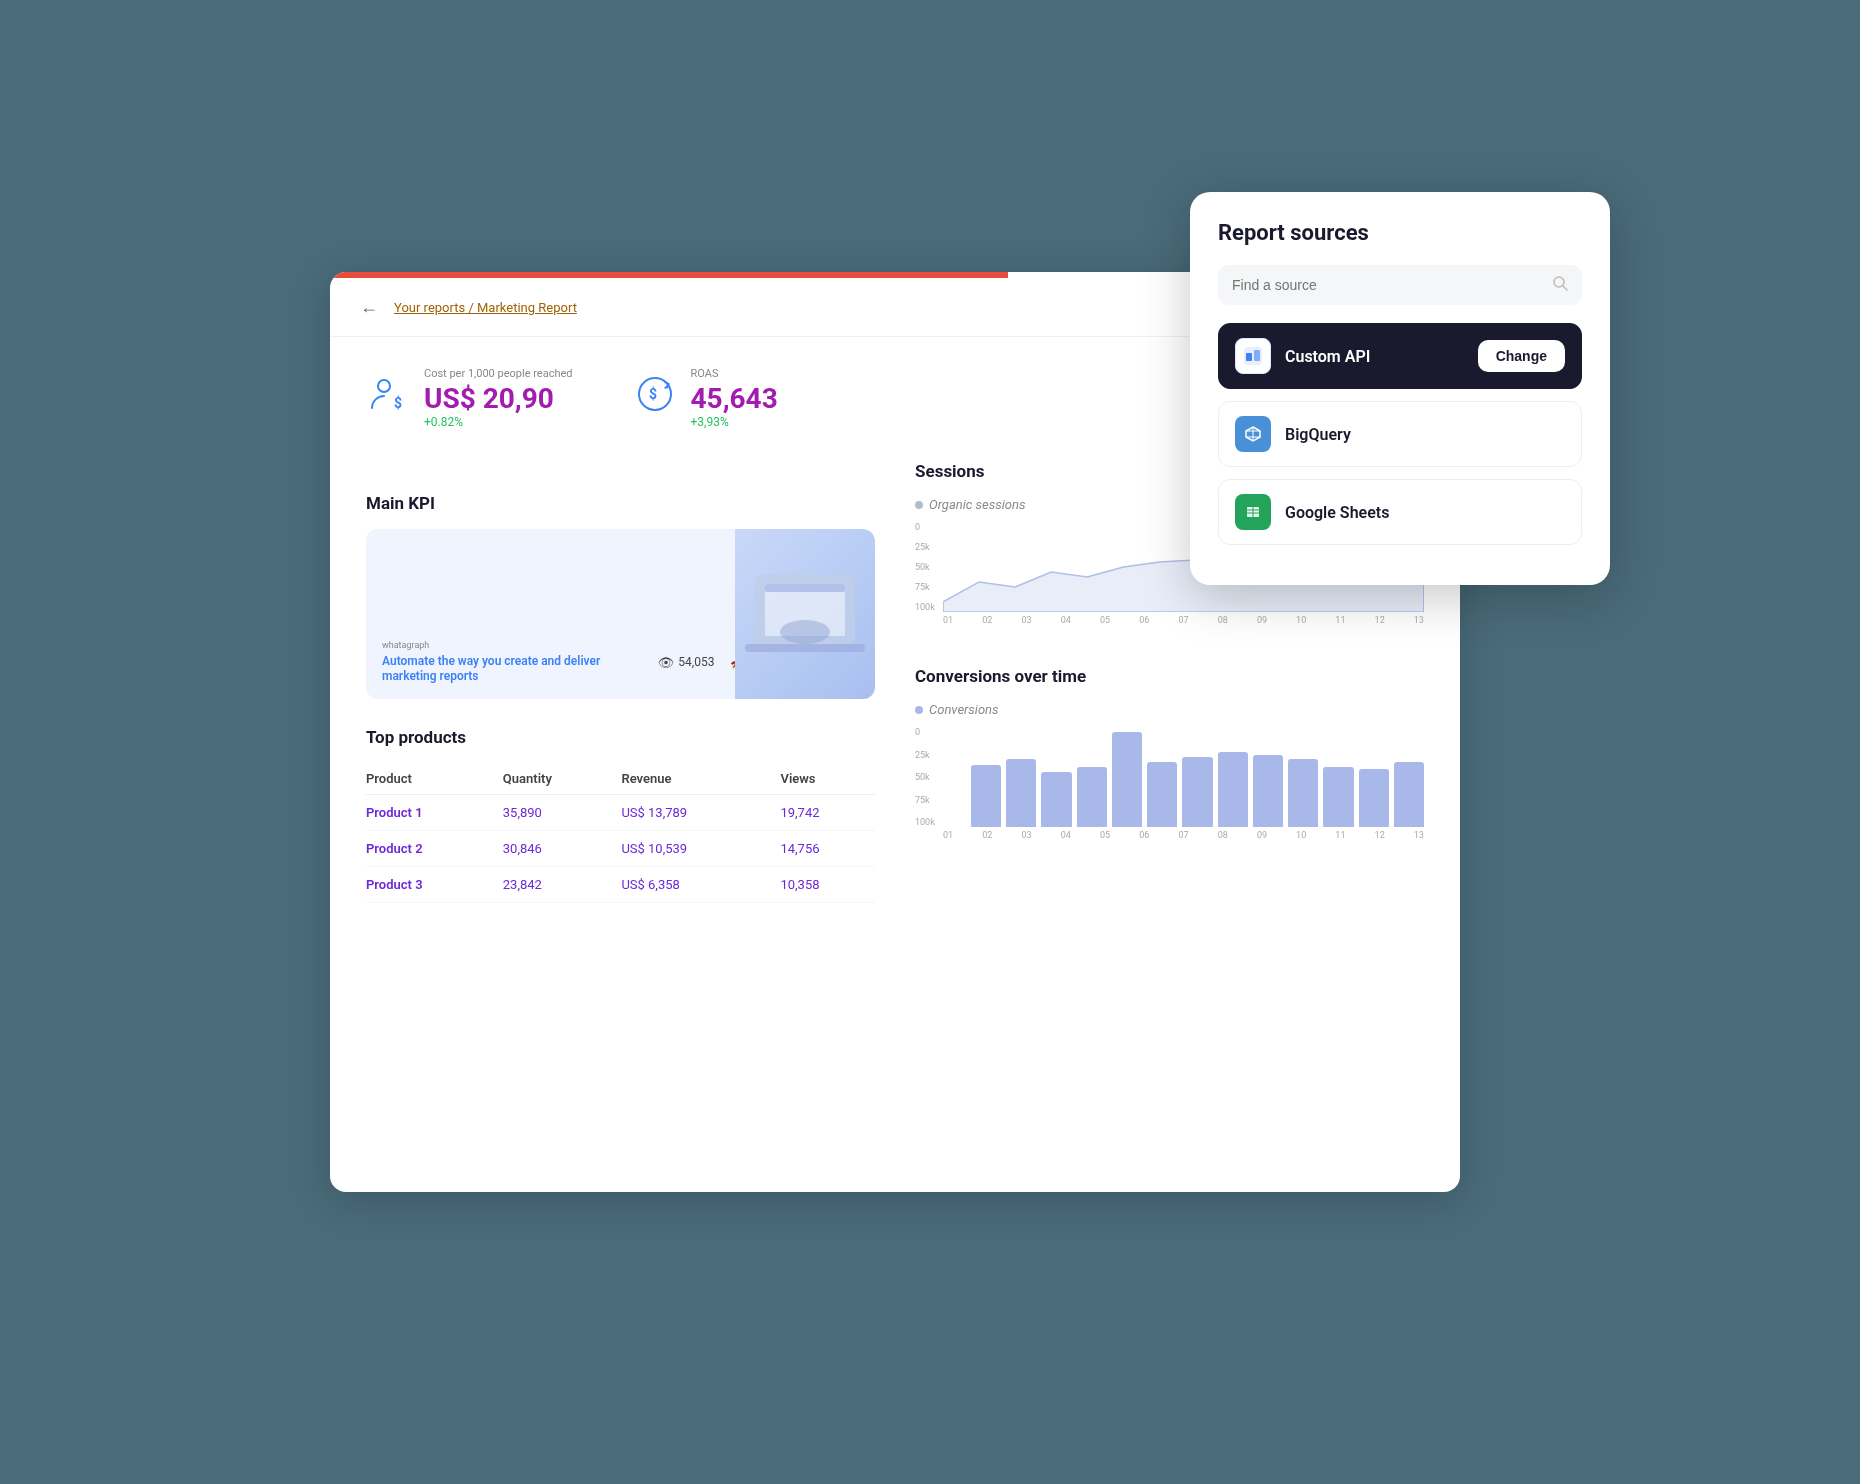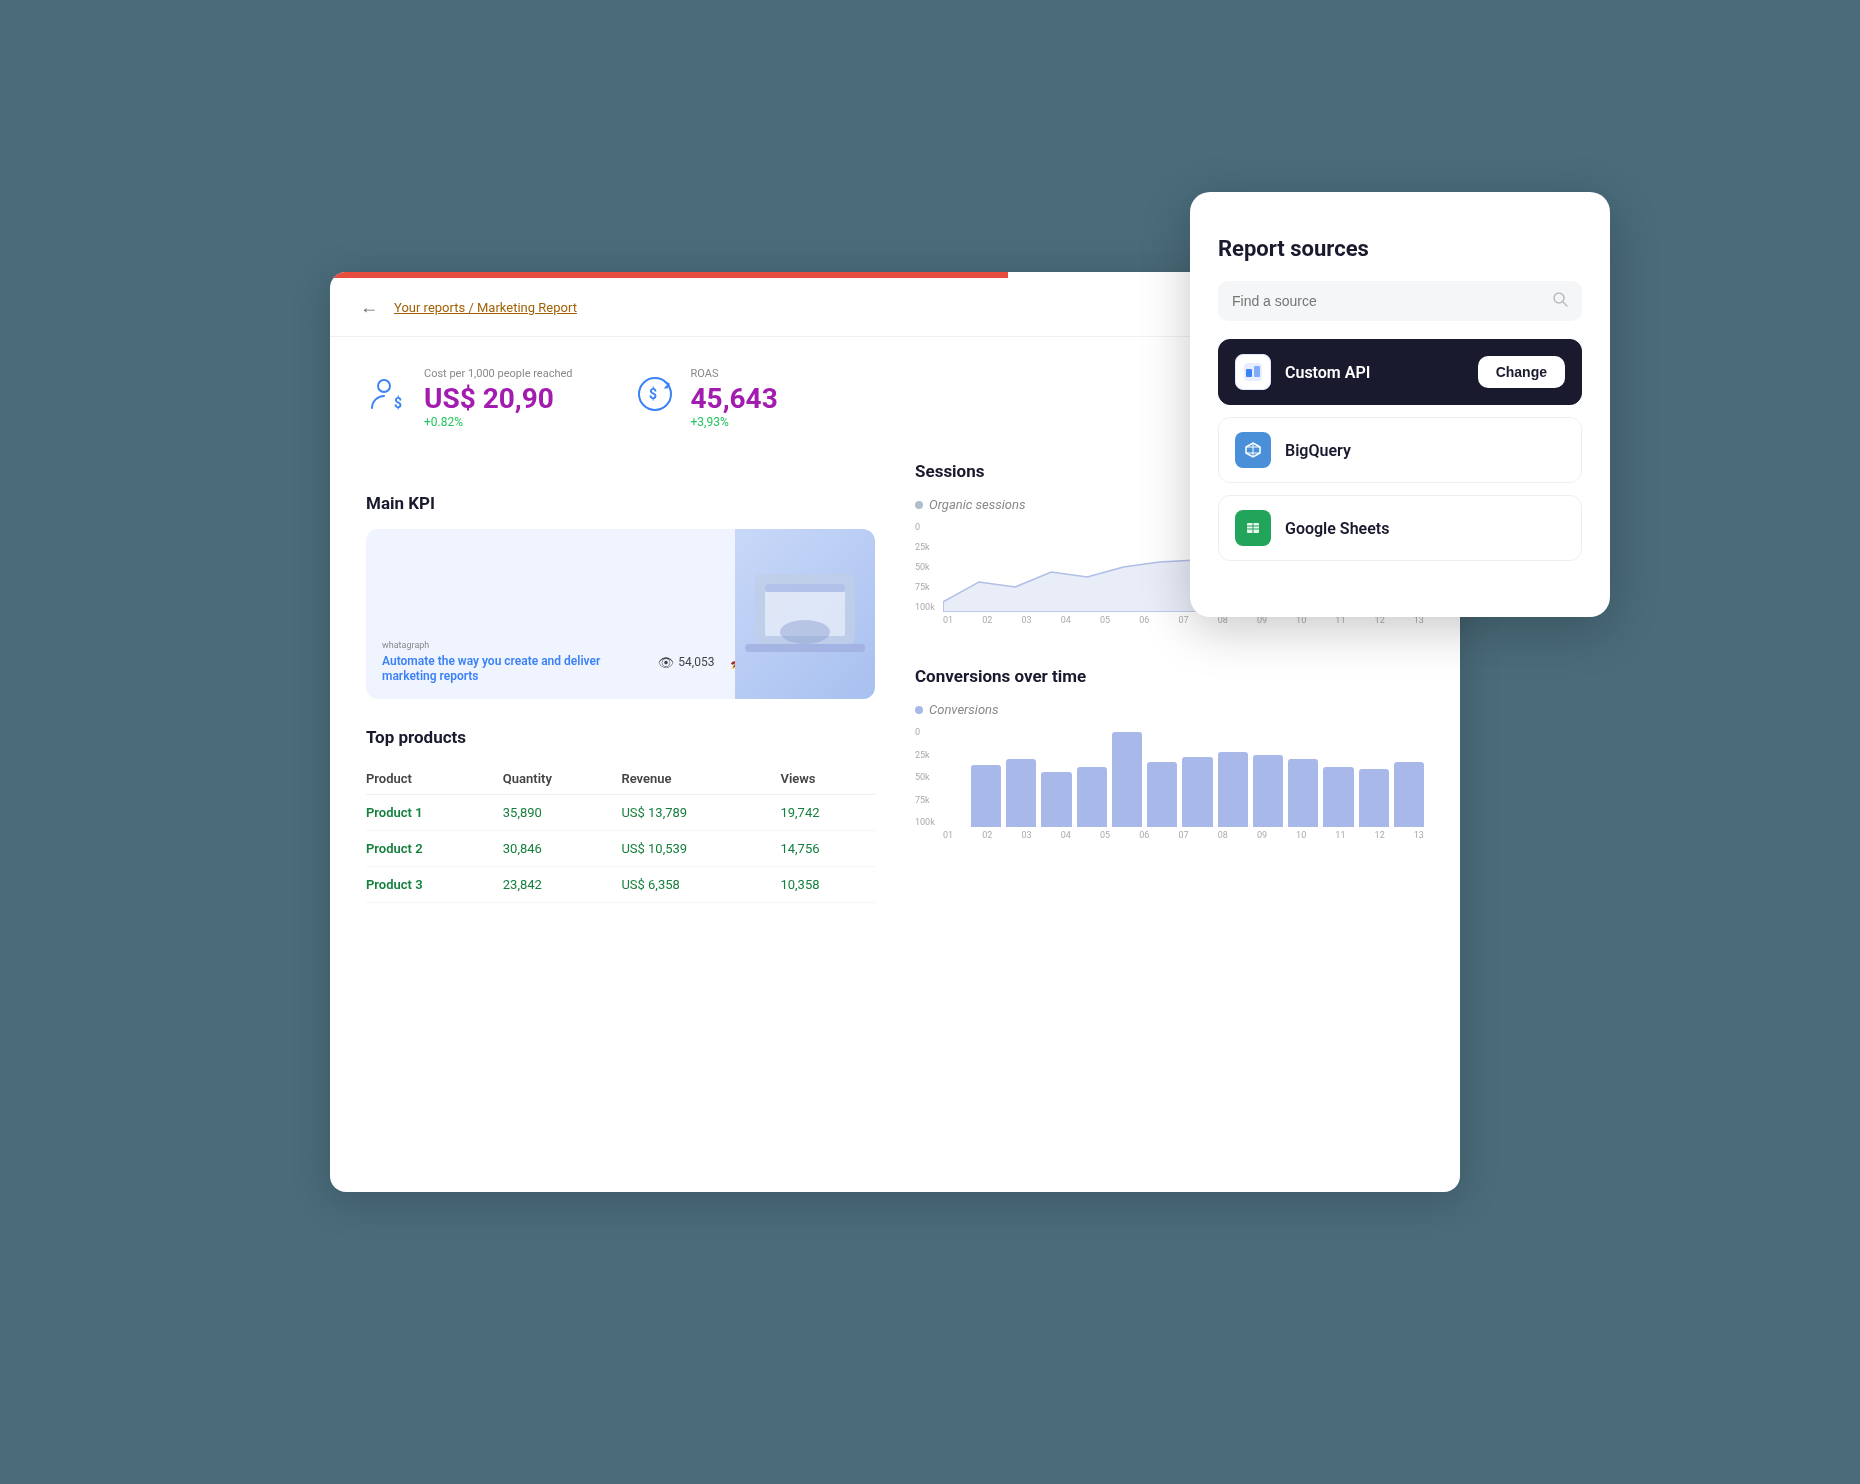--- a/index.html
+++ b/index.html
@@ -176,21 +176,21 @@
     .products-table th {
       text-align: left;
       font-weight: 600;
       color: #444;
       padding: 8px 0;
       border-bottom: 1px solid #eee;
     }
     .products-table td {
       padding: 10px 0;
       border-bottom: 1px solid #f5f5f5;
-      color: #15803d;
+      color: #6d28d9;
     }
     .products-table td:first-child {
       font-weight: 600;
     }
     
     .sessions-section {
       margin-bottom: 24px;
     }
     .chart-legend {
       display: flex;
@@ -283,21 +283,21 @@
     }
     
     .sources-panel {
       position: absolute;
       top: 0;
       right: -80px;
       width: 420px;
       background: #fff;
       border-radius: 20px;
       box-shadow: 0 12px 50px rgba(0,0,0,0.22);
-      padding: 44px 28px;
+      padding: 28px 28px;
       z-index: 10;
     }
     .sources-title {
       font-size: 22px;
       font-weight: 700;
       color: #1a1a2e;
       margin-bottom: 20px;
     }
     .sources-search {
       display: flex;

